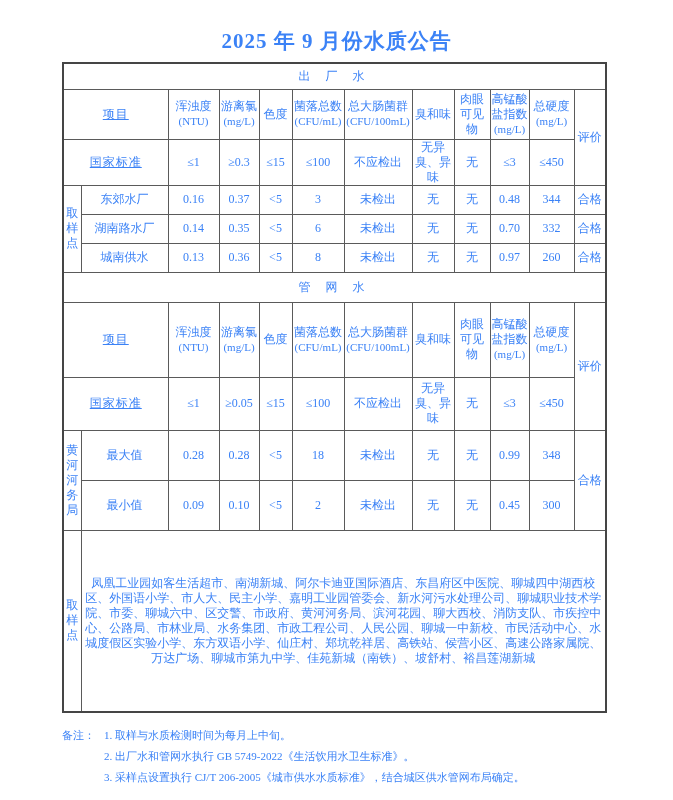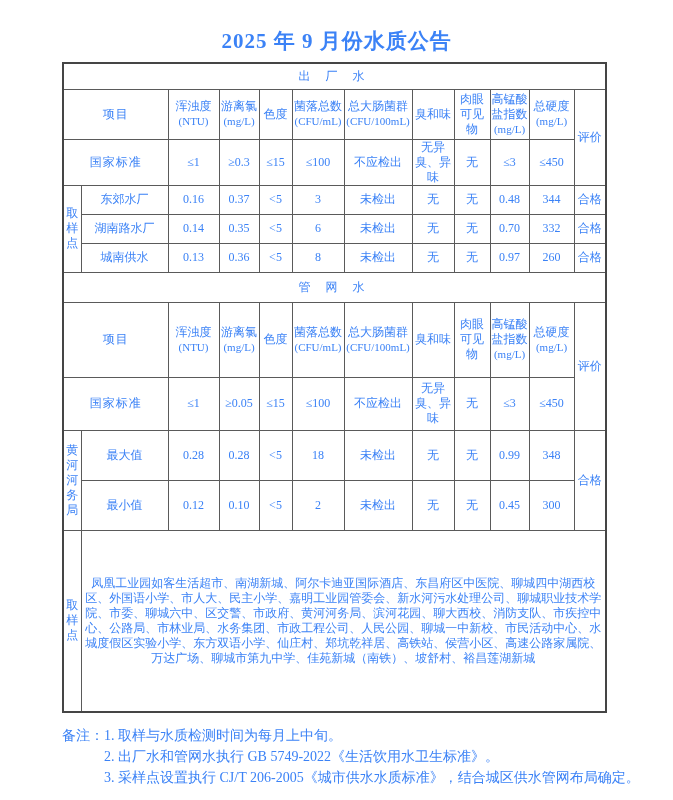--- a/index.html
+++ b/index.html
@@ -44,21 +44,21 @@
   }
   .r-band{height:26px;}
   .r-hdr1{height:50px;}
   .r-std1{height:30px;}
   .r-data1{height:29px;}
   .r-band2{height:30px;}
   .r-hdr2{height:75px;}
   .r-std2{height:53px;}
   .r-data2{height:50px;}
   .r-text{height:182px;}
-  td.itemhdr,td.stdlabel{font-size:13px;letter-spacing:1px;}
+  td.itemhdr,td.stdlabel{font-size:13px;letter-spacing:1px;text-decoration:underline;}
   td.namecell{font-size:13px;}
   .hname,.hunit{display:block;}
   .hunit{font-size:11px;white-space:nowrap;}
   .r-hdr2 td{line-height:19px;}
   td.vlabel{
     font-size:13px;
     padding:0;
     line-height:26px;
     word-break:break-all;
   }
@@ -68,21 +68,21 @@
     text-align:justify;
     font-size:13.5px;
     line-height:26px;
     padding:2px 5px;
     border-radius:16px;
   }
   td.verdict{font-size:13px;}
   .notes{
     margin:12px 0 0 62px;
     width:590px;
-    font-size:14px;
+    font-size:11px;
     line-height:21px;
     display:flex;
   }
   .note-label{flex:0 0 42px;}
   .note-items{flex:1;}
 </style>
 </head>
 <body>
 
 <div class="page">
@@ -266,21 +266,21 @@
       <td>18</td>
       <td>未检出</td>
       <td>无</td>
       <td>无</td>
       <td>0.99</td>
       <td>348</td>
       <td rowspan="2" class="verdict">合格</td>
     </tr>
     <tr class="r-data2">
       <td class="namecell">最小值</td>
-      <td>0.12</td>
+      <td>0.09</td>
       <td>0.10</td>
       <td>&lt;5</td>
       <td>2</td>
       <td>未检出</td>
       <td>无</td>
       <td>无</td>
       <td>0.45</td>
       <td>300</td>
     </tr>
 

